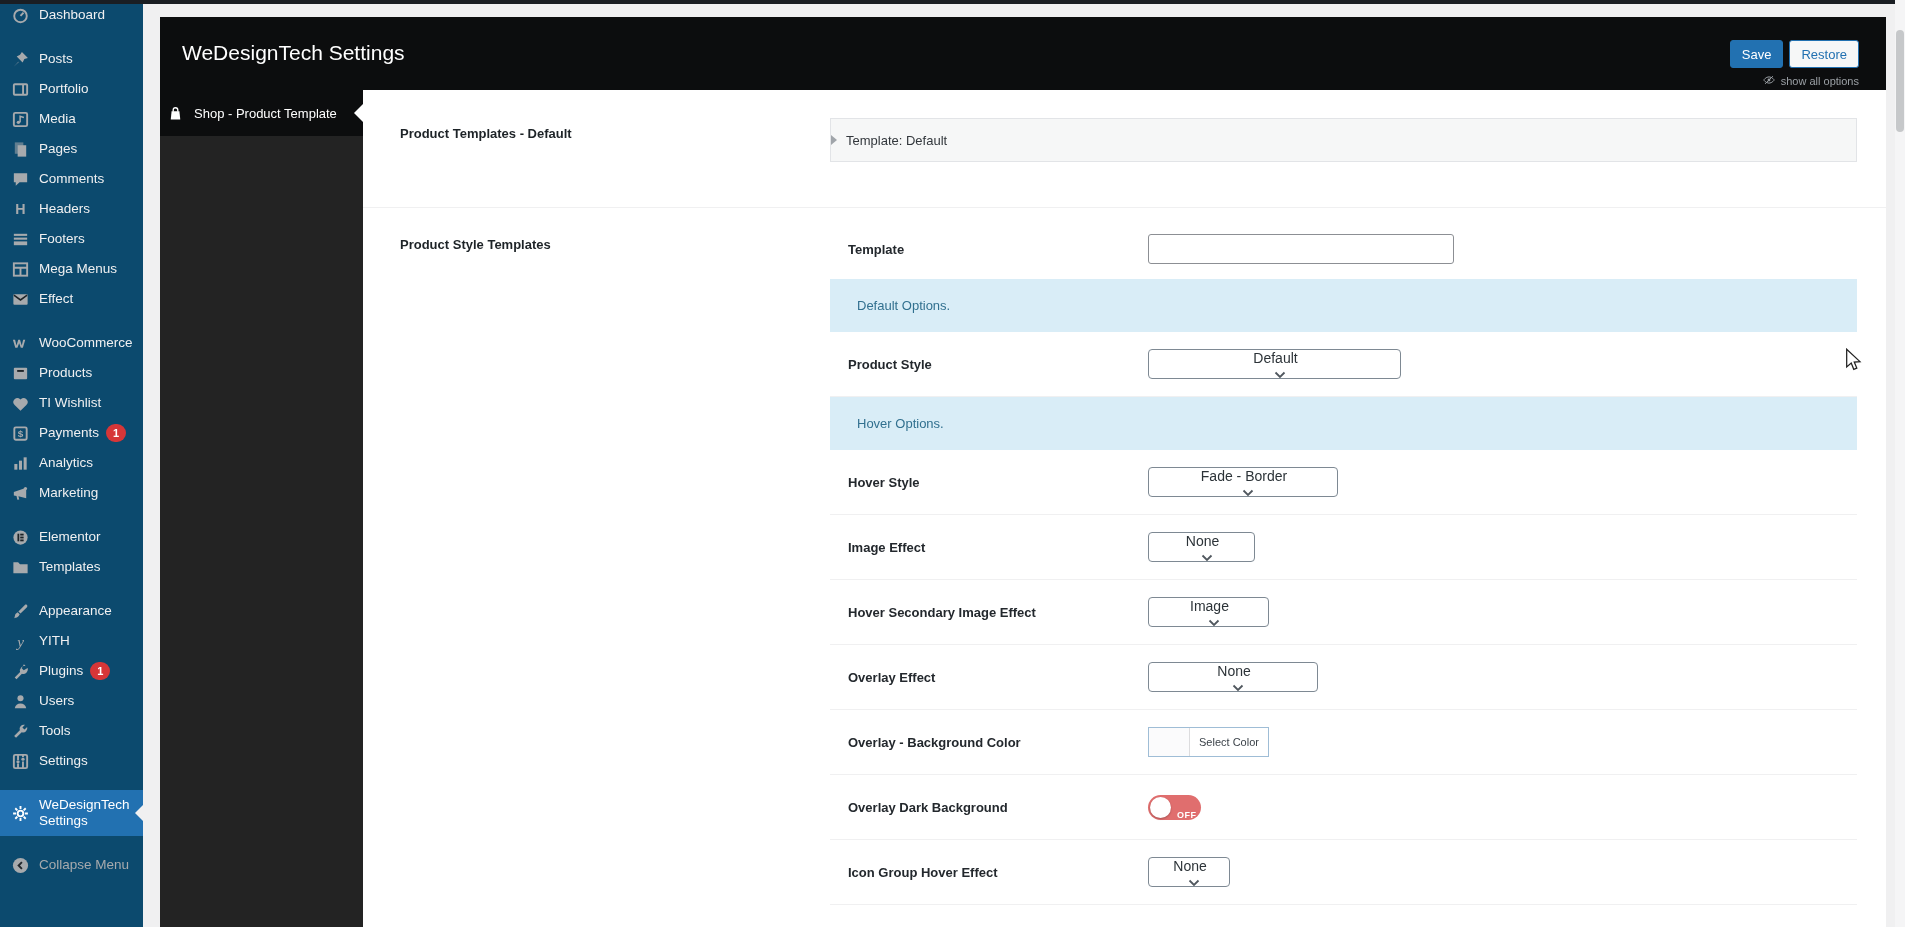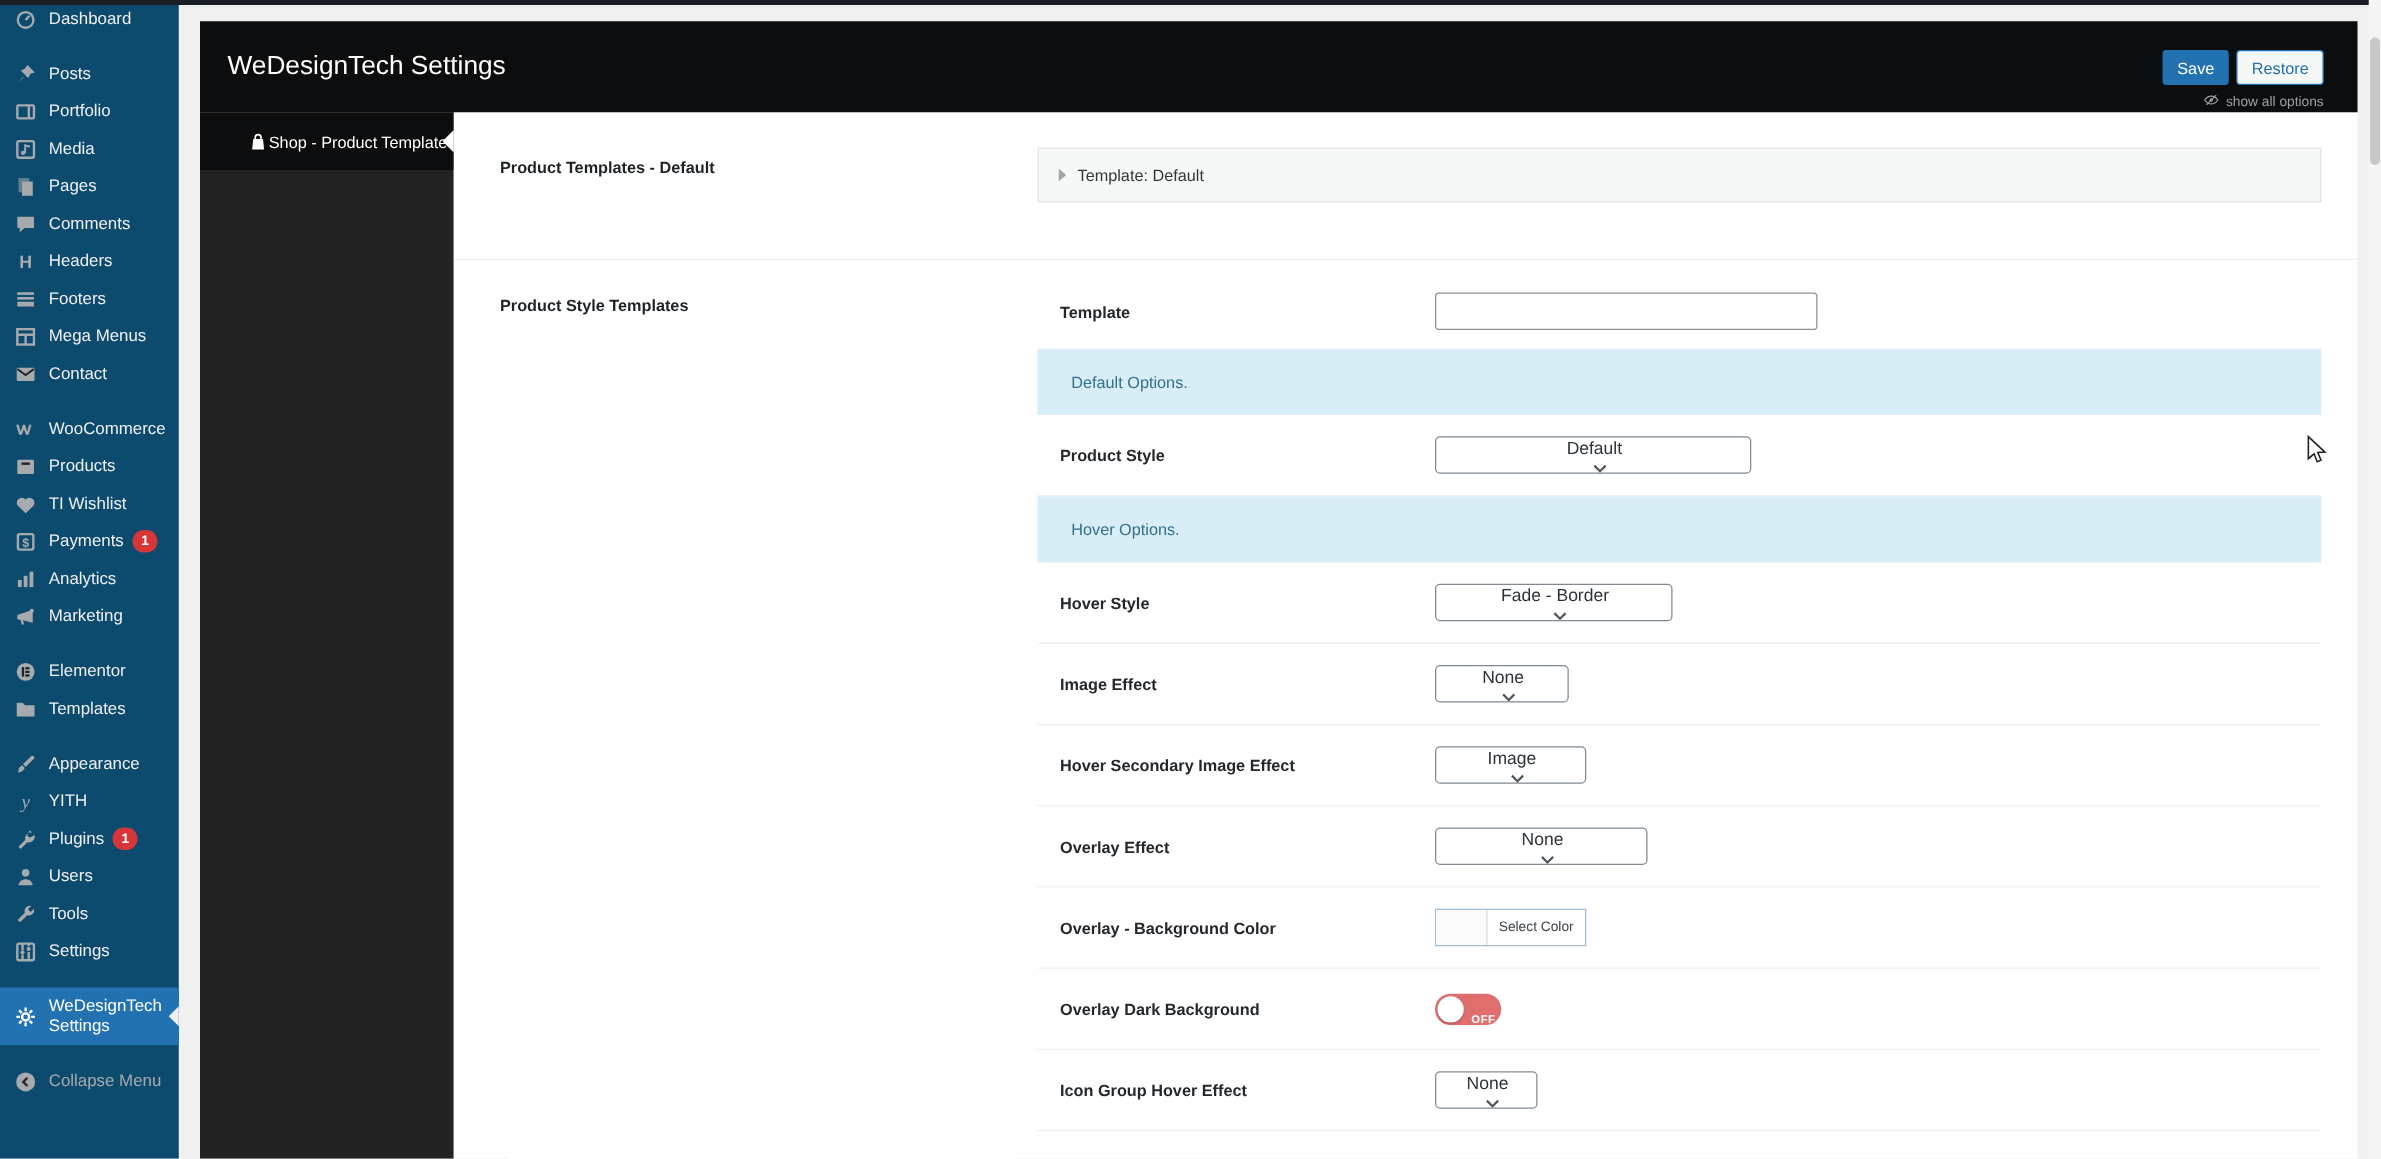--- a/index.html
+++ b/index.html
@@ -33,36 +33,36 @@
   .btn{height:28px;box-sizing:border-box;padding:0 11px;font-size:13px;border-radius:3px;cursor:pointer;display:flex;align-items:center;font-family:"Liberation Sans",sans-serif;}
   .btn-primary{background:#2271b1;border:1px solid #2271b1;color:#fff;}
   .btn-secondary{background:#f6f7f7;border:1px solid #2271b1;color:#2271b1;}
   .show-all{position:absolute;right:27px;top:56px;display:flex;align-items:center;gap:5px;color:#9ba0a5;font-size:11px;cursor:pointer;}
   .show-all svg{width:14px;height:14px;}
 
   .body-row{position:absolute;top:73px;left:0;right:0;bottom:0;display:flex;}
 
   
   .subnav{width:203px;flex-shrink:0;background:#232323;}
-  .subnav-item{display:flex;align-items:center;padding-left:38px;height:46px;font-size:13px;color:#9ca0a4;cursor:pointer;position:relative;}
+  .subnav-item{display:flex;align-items:center;gap:10px;padding-left:7px;height:46px;font-size:13px;color:#9ca0a4;cursor:pointer;position:relative;}
   .subnav-item svg{width:17px;height:17px;flex-shrink:0;}
   .subnav-item.active{background:#0c0d0e;color:#fff;}
   .subnav-item.active::after{content:"";position:absolute;right:0;top:50%;margin-top:-9px;border:9px solid transparent;border-right-color:#fff;border-left-width:0;}
   .subnav-item:not(.active){height:52px;}
 
   
   .content{flex:1;background:#fff;position:relative;overflow:hidden;}
   .section{display:flex;}
   .section-1{padding:28px 29px 45px 0;border-bottom:1px solid #f0f0f1;}
   .section-2{padding:11px 29px 0 0;}
   .left-col{width:467px;flex-shrink:0;box-sizing:border-box;padding-left:37px;font-size:13px;font-weight:bold;color:#1d2327;}
   .section-1 .left-col{padding-top:8px;}
   .section-2 .left-col{padding-top:18px;}
   .panel{flex:1;min-width:0;}
-  .acc-box{height:44px;box-sizing:border-box;background:#f6f7f7;border:1px solid #e2e4e7;display:flex;align-items:center;padding-left:16px;gap:9px;font-size:13px;color:#32373c;cursor:pointer;}
+  .acc-box{height:44px;box-sizing:border-box;background:#f6f7f7;border:1px solid #e2e4e7;display:flex;align-items:center;padding-left:0;gap:9px;font-size:13px;color:#32373c;cursor:pointer;}
   .acc-header{height:43px;box-sizing:border-box;background:#f6f7f7;border:1px solid #e2e4e7;display:flex;align-items:center;padding-left:16px;gap:9px;font-size:13px;color:#32373c;cursor:pointer;}
   .caret-right{width:0;height:0;border:5px solid transparent;border-left:6px solid #a0a5aa;border-right-width:0;}
   .caret-down{width:0;height:0;border:5px solid transparent;border-top:6px solid #a0a5aa;border-bottom-width:0;margin-top:4px;}
 
   .form-row{display:flex;align-items:center;min-height:64px;border-bottom:1px solid #f0f0f1;}
   .form-row.row-text{min-height:60px;border-bottom:none;}
   .row-label{width:318px;flex-shrink:0;box-sizing:border-box;padding-left:18px;font-size:13px;font-weight:bold;color:#23282d;}
   .section-bar{height:53px;background:#d9edf7;display:flex;align-items:center;padding-left:27px;font-size:13px;color:#31708f;}
 
   .text-input{width:306px;height:30px;box-sizing:border-box;border:1px solid #8c8f94;border-radius:3px;background:#fff;padding:0 8px;font-size:13px;font-family:"Liberation Sans",sans-serif;color:#2c3338;}
@@ -170,21 +170,21 @@
       </span>
       <span>Mega Menus</span>
     </div>
     <div class="menu-item">
       <span class="mi-icon">
         <svg viewBox="0 0 20 20">
           <rect x="2.5" y="4.5" width="15" height="11" rx="1" fill="currentColor"></rect>
           <path d="M3 5.5l7 5 7-5" stroke="#1d2327" stroke-width="1.6" fill="none"></path>
         </svg>
       </span>
-      <span>Contact</span>
+      <span>Effect</span>
     </div>
     <div class="menu-item gap">
       <span class="mi-icon">
         <svg viewBox="0 0 20 20">
           <path fill="currentColor" d="M2 6h2.3l1.5 6 1.8-6h1.9l1.8 6 1.5-6H15l-2.5 8.6h-2.2L8.6 9.8l-1.8 4.8H4.5z"></path>
         </svg>
       </span>
       <span>WooCommerce</span>
     </div>
     <div class="menu-item">

